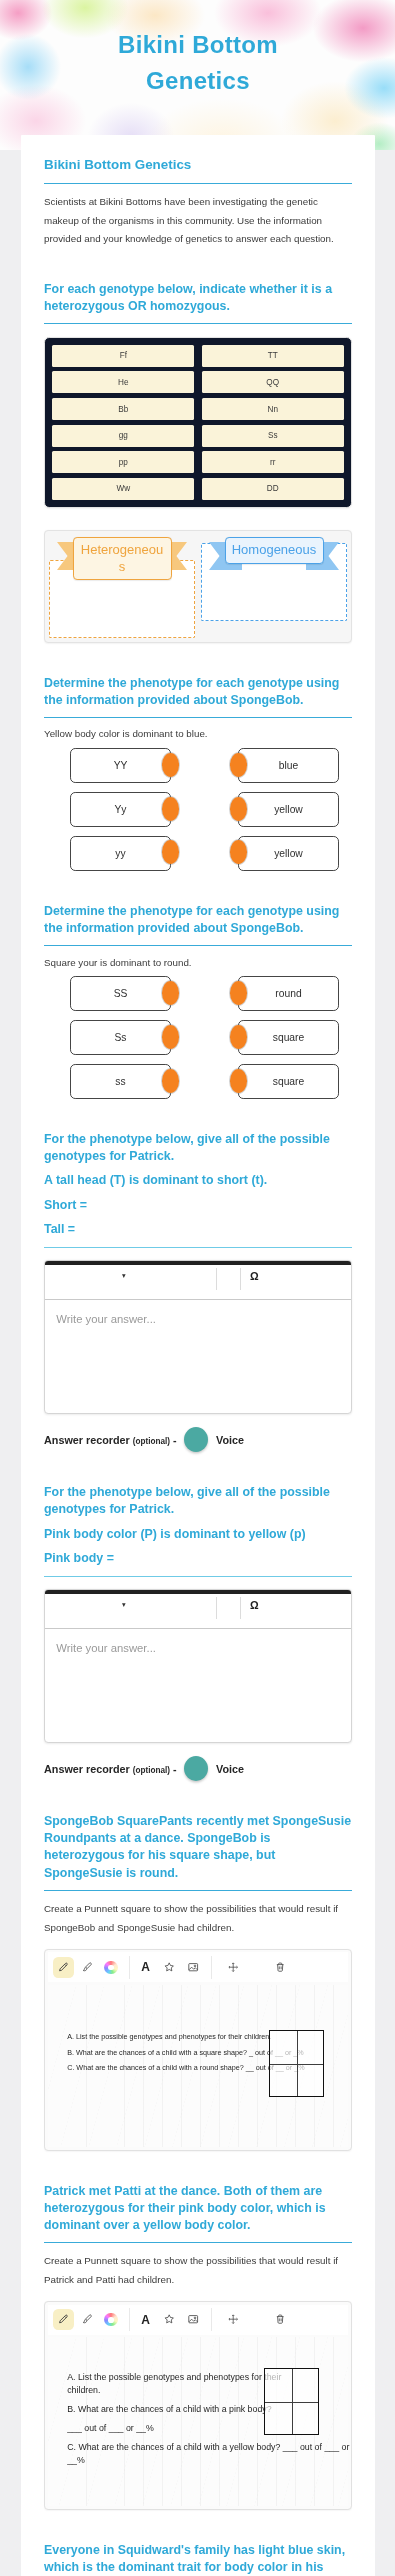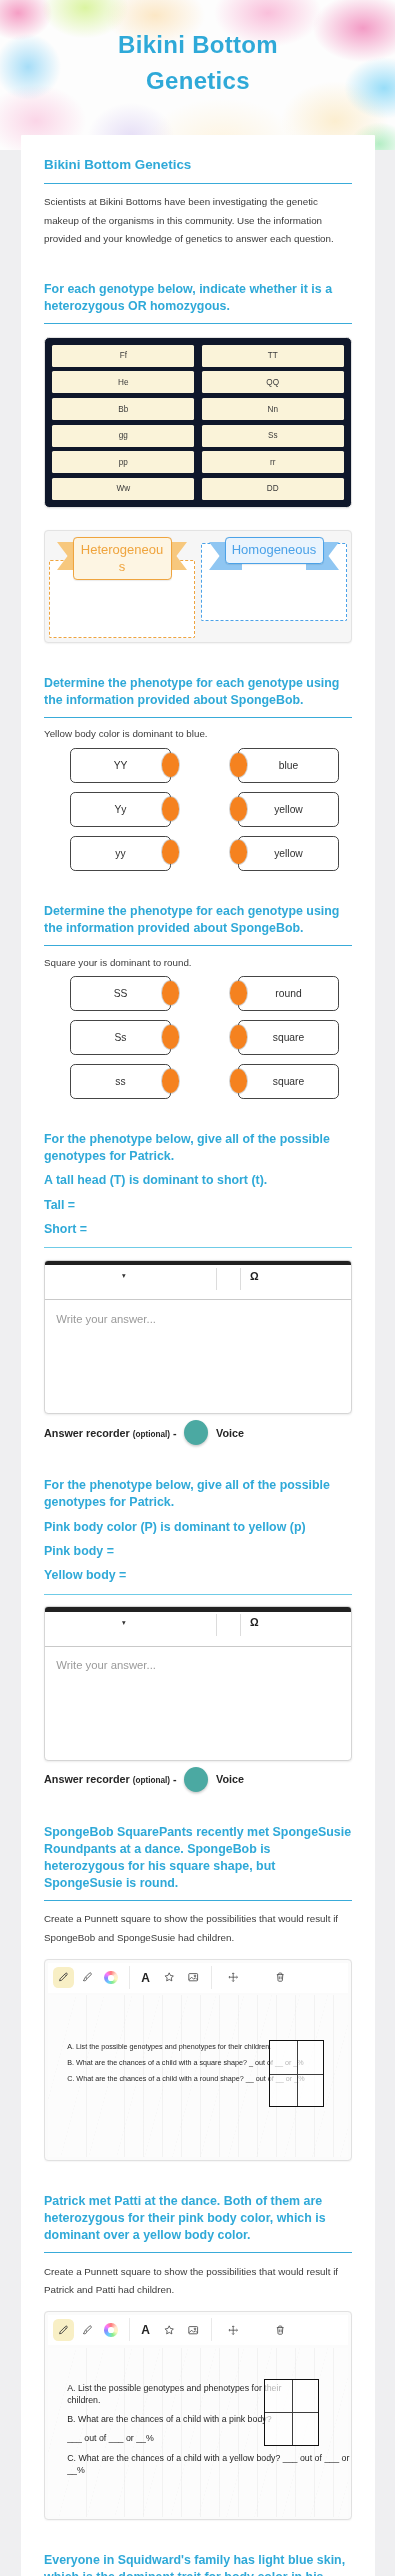--- a/index.html
+++ b/index.html
@@ -99,21 +99,21 @@
   }
   .ed-top{height:4.6px;background:#212121;}
   .ed-bar{height:34px;position:relative;border-bottom:0.5px solid #c9c9c9;}
   .ed-caret{position:absolute;left:77px;top:6.2px;font-size:7.2px;color:#333;cursor:pointer;}
   .ed-sep{position:absolute;top:2.6px;width:0.5px;height:22px;background:#dcdcdc;}
   .s1{left:171px;}
   .s2{left:195px;}
   .ed-omega{position:absolute;left:205px;top:4.6px;font-size:10.8px;color:#1f1f1f;font-weight:bold;cursor:pointer;}
   .ed-area{height:113px;padding:12.4px 11.3px;font-size:11.3px;color:#9a9a9a;box-sizing:border-box;cursor:text;}
   
-  .recorder{margin-top:6px;display:flex;align-items:center;}
+  .recorder{margin-top:13px;display:flex;align-items:center;}
   .rec-label{font-size:10.8px;font-weight:bold;color:#262626;}
   .rec-opt{font-size:8.2px;}
   .rec-circle{
     width:24px;height:25px;background:#4ba9a2;border-radius:50%;
     margin:0 8.2px 0 7.2px;box-shadow:0 1.5px 2.6px rgba(0,0,0,.22);flex-shrink:0;cursor:pointer;
   }
   .rec-voice{font-size:10.8px;font-weight:bold;color:#262626;}
   
   .draw{
     margin-top:11.3px;border:0.5px solid #e1e1e1;border-radius:4.1px;background:#fbfbfb;
@@ -279,22 +279,22 @@
         <div class="match-box right">
           <span class="dot dot-l"></span>
           <span>square</span>
         </div>
       </div>
     </div>
 
     <div class="section">
       <h2 class="h-teal">For the phenotype below, give all of the possible genotypes for Patrick.</h2>
       <div class="sub-teal">A tall head (T) is dominant to short (t).</div>
+      <div class="sub-teal">Short =</div>
       <div class="sub-teal">Tall =</div>
-      <div class="sub-teal">Short =</div>
       <hr class="rule-light">
       <div class="editor">
         <div class="ed-top"></div>
         <div class="ed-bar">
           <span class="ed-caret">▾</span>
           <span class="ed-sep s1"></span>
           <span class="ed-sep s2"></span>
           <span class="ed-omega">Ω</span>
         </div>
         <div class="ed-area">Write your answer...</div>
@@ -307,21 +307,20 @@
         </span>
         <span class="rec-circle"></span>
         <span class="rec-voice">Voice</span>
       </div>
     </div>
 
     <div class="section">
       <h2 class="h-teal">For the phenotype below, give all of the possible genotypes for Patrick.</h2>
       <div class="sub-teal">Pink body color (P) is dominant to yellow (p)</div>
       <div class="sub-teal">Pink body =</div>
-      <div class="sub-teal">Yellow body =</div>
       <hr class="rule-light">
       <div class="editor">
         <div class="ed-top"></div>
         <div class="ed-bar">
           <span class="ed-caret">▾</span>
           <span class="ed-sep s1"></span>
           <span class="ed-sep s2"></span>
           <span class="ed-omega">Ω</span>
         </div>
         <div class="ed-area">Write your answer...</div>

